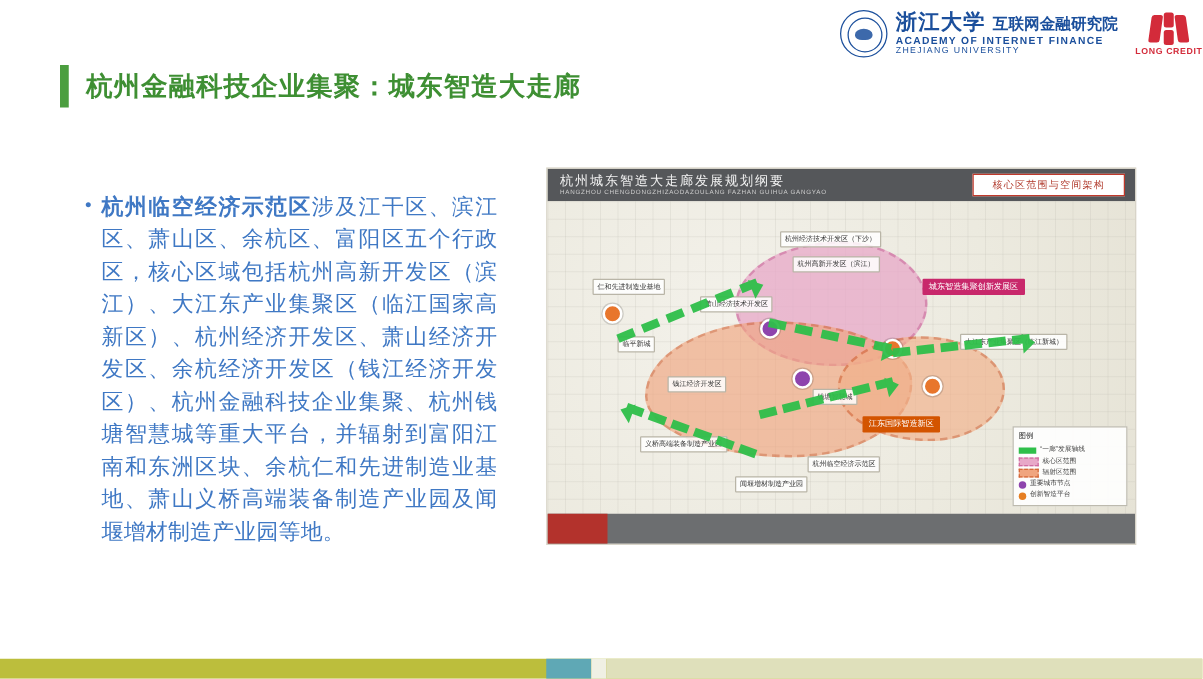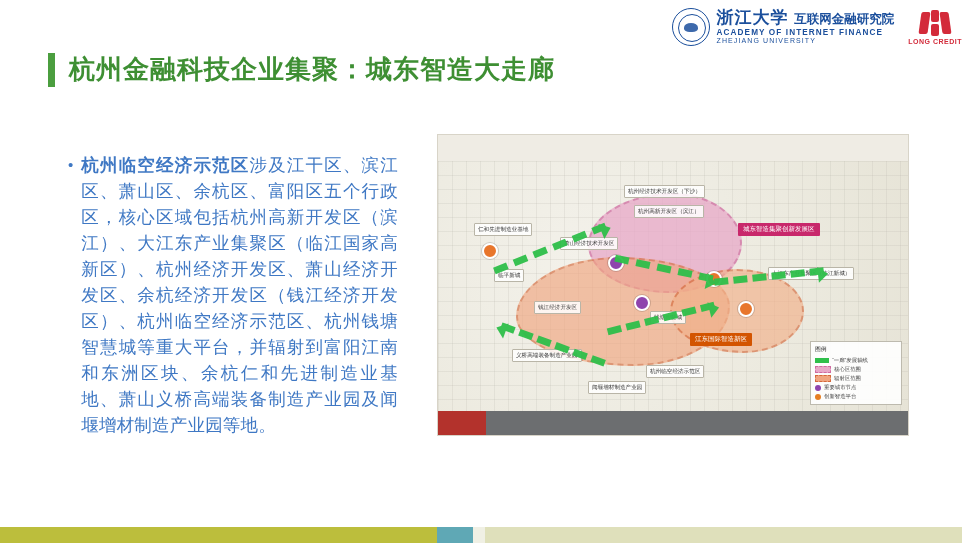--- a/index.html
+++ b/index.html
@@ -125,21 +125,21 @@
     display: flex;
     align-items: center;
   }
   .title-bar {
     width: 7px;
     height: 34px;
     background: #4b9e3f;
     margin-right: 14px;
   }
   .title-text {
-    font-size: 26px;
+    font-size: 21px;
     font-weight: bold;
     color: #3e8f33;
     letter-spacing: 1px;
     white-space: nowrap;
   }
 
   
   .bullet-block {
     position: absolute;
     left: 68px;
@@ -387,26 +387,31 @@
 </div>
 
 <div class="title-block">
   <div class="title-bar"></div>
   <div class="title-text">杭州金融科技企业集聚：城东智造大走廊</div>
 </div>
 
 <div class="bullet-block">
   <div class="bullet-dot">•</div>
   <div class="bullet-text">
-    <b>杭州临空经济示范区</b><span>涉及江干区、滨江区、萧山区、余杭区、富阳区五个行政区，核心区域包括杭州高新开发区（滨江）、大江东产业集聚区（临江国家高新区）、杭州经济开发区、萧山经济开发区、余杭经济开发区（钱江经济开发区）、杭州临空经济示范区、杭州钱塘智慧城等重大平台，并辐射到富阳江南和东洲区块、余杭仁和先进制造业基地、萧山义桥高端装备制造产业园及闻堰增材制造产业园等地。</span>
+    <b>杭州临空经济示范区</b><span>涉及江干区、滨江区、萧山区、余杭区、富阳区五个行政区，核心区域包括杭州高新开发区（滨江）、大江东产业集聚区（临江国家高新区）、杭州经济开发区、萧山经济开发区、余杭经济开发区（钱江经济开发区）、杭州金融科技企业集聚、杭州钱塘智慧城等重大平台，并辐射到富阳江南和东洲区块、余杭仁和先进制造业基地、萧山义桥高端装备制造产业园及闻堰增材制造产业园等地。</span>
   </div>
 </div>
 
 <div class="map-frame">
 
+  <div class="map-header">
+    <div class="map-title-cn">杭州城东智造大走廊发展规划纲要</div>
+    <div class="map-title-en">HANGZHOU CHENGDONGZHIZAODAZOULANG FAZHAN GUIHUA GANGYAO</div>
+    <div class="map-tag">核心区范围与空间架构</div>
+  </div>
 
   <div class="map-canvas">
     <div class="grid"></div>
 
     <div class="blob blob-pink"></div>
     <div class="blob blob-orange"></div>
     <div class="blob blob-orange2"></div>
 
     <div class="blob-label" style="left:300px; top:62px;">城东智造集聚创新发展区</div>
     <div class="blob-label orange" style="left:252px; top:172px;">江东国际智造新区</div>

